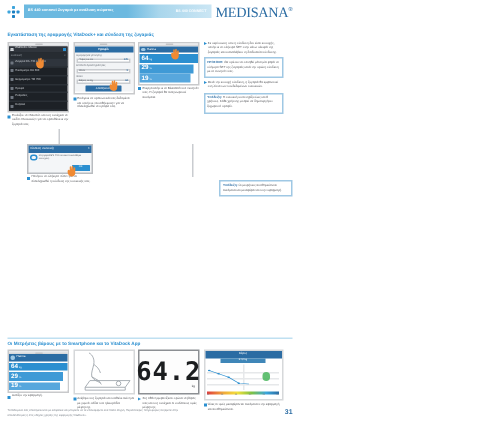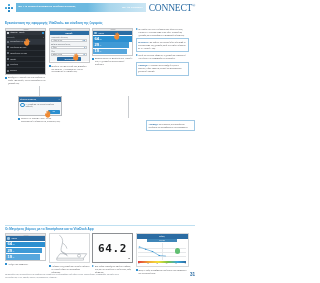--- a/index.html
+++ b/index.html
@@ -137,21 +137,21 @@
   .conn { position:absolute; background:#c9ccd0; }
 
   
   .sec2 { padding:0 5px; display:flex; gap:2.5px; margin-top:1px;}
   .p1 { width:41px; } .p2 { width:41px; } .p3 { width:41px; } .p4 { width:53px; }
 
   .art { border:0.4px solid #d6d8da; background:#fff; position:relative; }
 
   
   .lcd { border:0.5px solid #8c8f93; background:#fdfdfd; padding:2px 1px; text-align:center; position:relative;}
-  .lcd .digits { font-family:"DejaVu Sans Mono", monospace; font-size:11px; font-weight:bold; color:#1b1d1f; letter-spacing:0.6px; line-height:1;}
+  .lcd .digits { font-family:"DejaVu Sans Mono", monospace; font-size:17px; font-weight:bold; color:#1b1d1f; letter-spacing:0.6px; line-height:1;}
   .lcd .unit { position:absolute; right:2px; bottom:2px; font-size:2px; color:#3b3c40;}
 
   
   .chart { border:0.4px solid #d6d8da; background:#fff; }
   .chart .tbar{ background:#2b6ca3; color:#fff; font-size:1.9px; text-align:center; padding:0.9px 0;}
   .chart .sub{ background:#3f86b8; color:#fff; font-size:1.7px; text-align:center; padding:0.5px 0; width:58%; margin:0 auto;}
   .chart .plot{ position:relative; height:17px; margin:1px 1.4px;}
   .chart .plot .gl{ position:absolute; left:0; right:0; height:0.25px; background:#e6e8ea;}
   .chart .plot .vl{ position:absolute; top:0; bottom:0; width:0.25px; background:#e6e8ea;}
   .chart .plot svg{ position:absolute; inset:0; width:100%; height:100%;}
@@ -179,21 +179,21 @@
         <i class="b"></i>
         <i class="c"></i>
         <i class="d"></i>
         <i class="e"></i>
     </div>
     <div class="hdr-bar">
       <span class="hdr-bar-left">BS 440 connect Ζυγαριά με ανάλυση σώματος</span>
       <span class="hdr-bar-right">BS 440 CONNECT</span>
     </div>
     <div class="hdr-brand">
-      <span>CONNECT</span><span class="star">®</span>
+      <span>MEDISANA</span><span class="star">®</span>
     </div>
   </div>
 
   <div class="sect-title">Εγκατάσταση της εφαρμογής VitaDock+ και σύνδεση της ζυγαριάς</div>
 
   <div class="sec1">
 
     <div class="col c1">
       <div class="phone">
         <div class="notch"></div>

